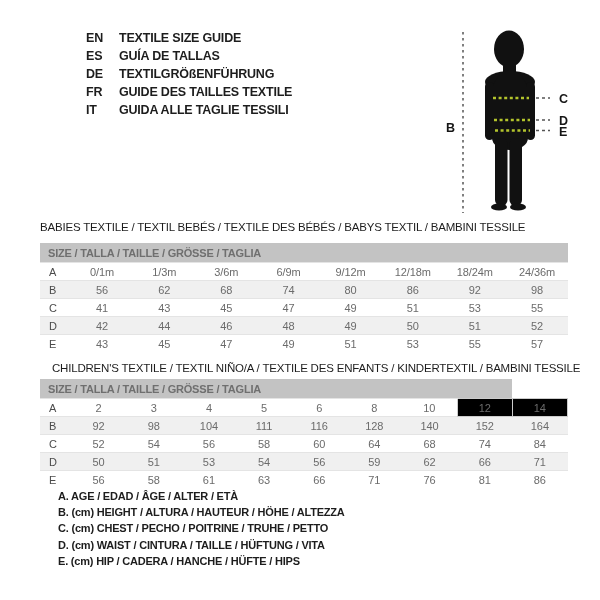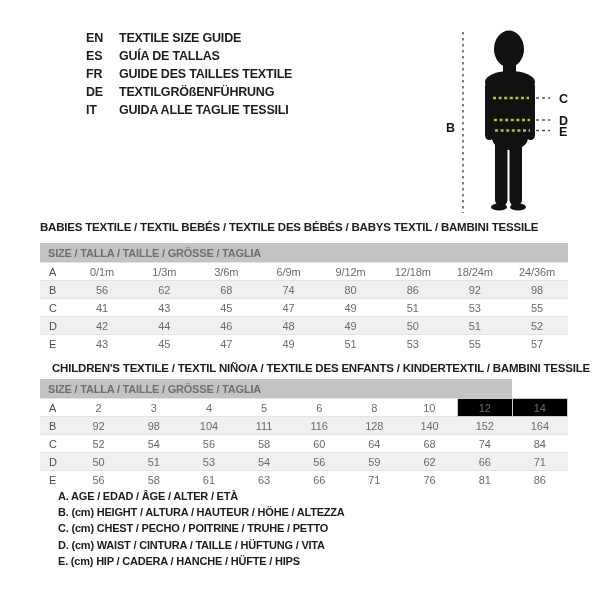--- a/index.html
+++ b/index.html
@@ -15,21 +15,21 @@
   .lang-row{display:flex;height:18px;align-items:center;}
   .lang-code{width:33px;font-size:12.5px;font-weight:700;color:#1d1d1d;letter-spacing:-0.2px;padding-left:44px;}
   .lang-label{font-size:12.5px;font-weight:700;color:#1d1d1d;letter-spacing:-0.2px;text-align:right;}
 
   
   .figure{left:440px;top:8px;width:160px;height:222px;}
   .figure svg{display:block;}
   .meas-label{font-size:12.5px;font-weight:600;fill:#151515;font-family:"Liberation Sans",sans-serif;}
 
   
-  .tbl-title{left:40px;font-size:11.5px;font-weight:700;color:#1d1d1d;letter-spacing:-0.2px;white-space:nowrap;}
+  .tbl-title{left:40px;font-size:11.5px;font-weight:400;color:#1d1d1d;letter-spacing:-0.2px;white-space:nowrap;}
   .title-babies{top:221px;}
   .title-children{top:362px;margin-left:12px;}
 
   
   .size-table{border-collapse:collapse;table-layout:fixed;width:528px;font-size:11px;letter-spacing:-0.1px;}
   .tbl-babies{left:40px;top:243px;}
   .tbl-children{left:40px;top:379px;}
   .size-table th.bar{
     background:#c3c3c3;color:#6f6f6f;text-align:left;font-weight:700;font-size:11px;
     height:19px;padding:0 8px 0 8px;letter-spacing:-0.2px;
@@ -52,26 +52,26 @@
 <div class="abs langs">
   <div class="lang-row">
     <span class="lang-code">EN</span>
     <span class="lang-label">TEXTILE SIZE GUIDE</span>
   </div>
   <div class="lang-row">
     <span class="lang-code">ES</span>
     <span class="lang-label">GUÍA DE TALLAS</span>
   </div>
   <div class="lang-row">
+    <span class="lang-code">DE</span>
+    <span class="lang-label">TEXTILGRÖßENFÜHRUNG</span>
+  </div>
+  <div class="lang-row">
     <span class="lang-code">FR</span>
     <span class="lang-label">GUIDE DES TAILLES TEXTILE</span>
-  </div>
-  <div class="lang-row">
-    <span class="lang-code">DE</span>
-    <span class="lang-label">TEXTILGRÖßENFÜHRUNG</span>
   </div>
   <div class="lang-row">
     <span class="lang-code">IT</span>
     <span class="lang-label">GUIDA ALLE TAGLIE TESSILI</span>
   </div>
 </div>
 
 <div class="abs figure">
   <svg width="160" height="222" viewBox="0 0 160 222">
 

